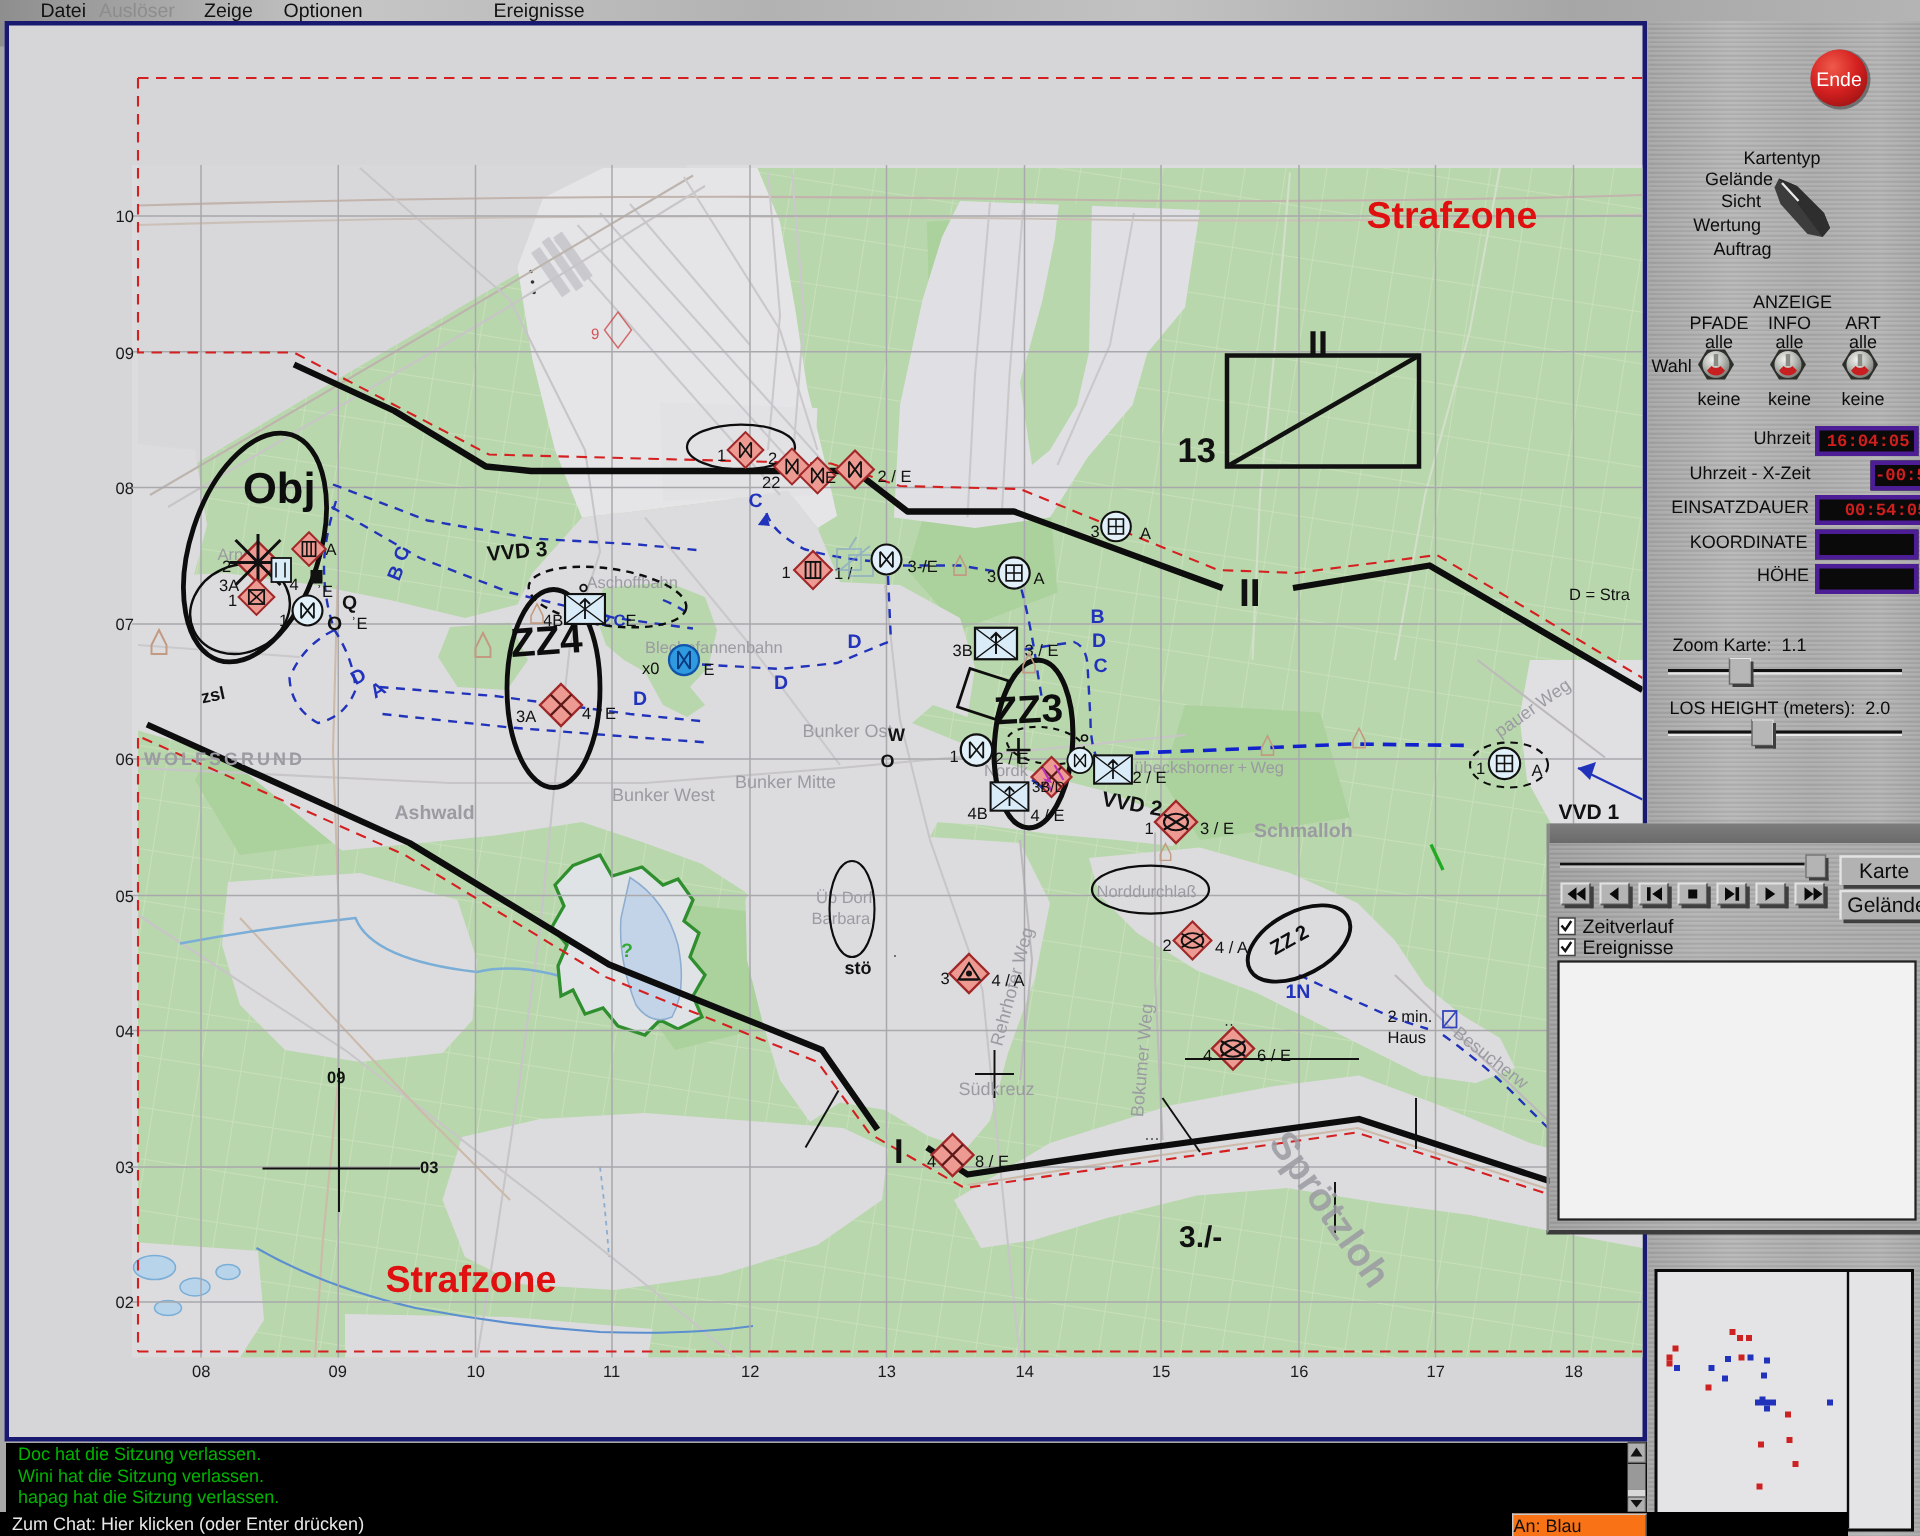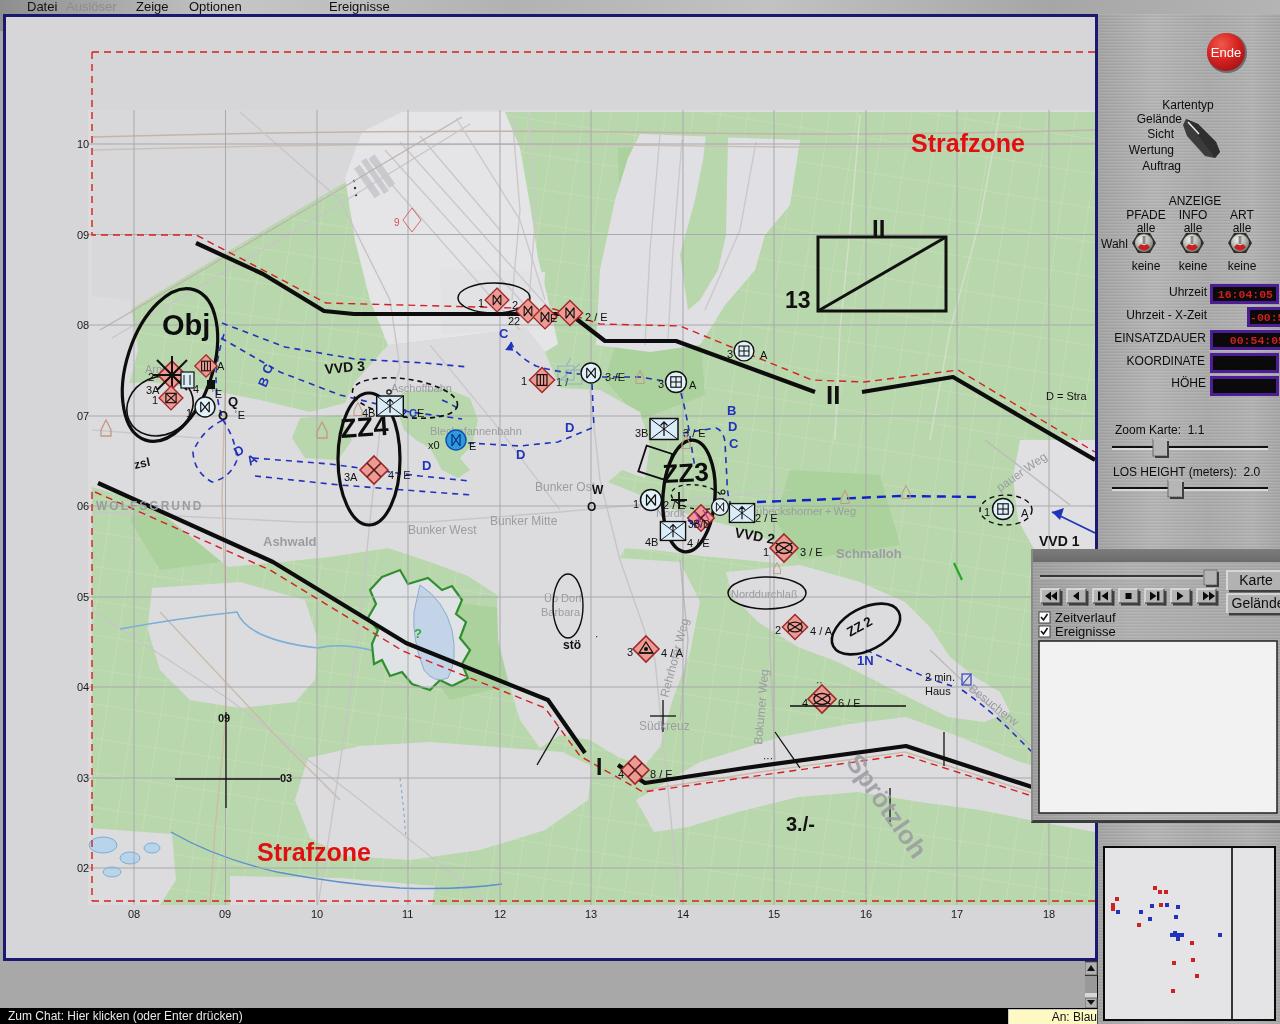--- a/index.html
+++ b/index.html
@@ -22,21 +22,21 @@
   #fpanel{position:absolute;left:1031px;top:549px;width:249px;height:271px;
     background:
      repeating-linear-gradient(180deg, rgba(255,255,255,.09) 0px, rgba(255,255,255,.09) 1px, rgba(0,0,0,.05) 2px, rgba(120,120,120,.04) 3px),
      linear-gradient(90deg,#9e9e9e,#b0b0b0 40%,#a6a6a6);
     border-left:2px solid #8a8a8a;border-bottom:3px solid #3c3c3c;}
   #fpanel .tbar{position:absolute;left:0;top:0;width:249px;height:13px;
     background:linear-gradient(180deg,#7d7d7d,#6a6a6a);}
   #chat{position:absolute;left:4px;top:962px;width:1081px;height:46px;
     background:#000;color:#00b400;font-size:12px;}
   #chat div{margin-left:8px;line-height:14.5px;}
-  #statusbar{position:absolute;left:0px;top:1008px;width:1097px;height:16px;
+  #statusbar{position:absolute;left:0px;top:1008px;width:1232px;height:16px;
     background:#000;}
   #statusbar .txt{position:absolute;left:8px;top:1px;color:#e8e8e8;font-size:12px;}
   svg{position:absolute;}
   svg text{font-family:"Liberation Sans",sans-serif;}
 </style>
 </head>
 <body>
 <div id="root" class="metal">
 
   <div id="menubar">
@@ -714,18 +714,23 @@
   <svg id="sbsvg2" style="left:1085px;top:961px;" width="13" height="48" viewBox="1085 961 13 48">
     <rect x="1085" y="961" width="13" height="48" fill="#0a0a0a"></rect>
     <rect x="1085" y="962" width="12" height="13" fill="#b0b0b0" stroke="#666" stroke-width="1"></rect>
     <path d="M1091,965 l4,6 h-8 z" fill="#111"></path>
     <rect x="1085" y="976" width="12" height="17" fill="#999"></rect>
     <rect x="1085" y="993" width="12" height="5" fill="#d8d8d8"></rect>
     <rect x="1085" y="998" width="12" height="10" fill="#b0b0b0" stroke="#666" stroke-width="1"></rect>
     <path d="M1091,1005 l4,-5 h-8 z" fill="#111"></path>
   </svg>
 
+  <div id="chat">
+    <div>Doc hat die Sitzung verlassen.</div>
+    <div>Wini hat die Sitzung verlassen.</div>
+    <div>hapag hat die Sitzung verlassen.</div>
+  </div>
   <svg id="sbsvg" style="left:1085px;top:961px;" width="13" height="48" viewBox="1085 961 13 48"></svg>
   <div id="statusbar">
       <span class="txt">Zum Chat: Hier klicken (oder Enter drücken)</span>
-    <div style="position:absolute;left:1008px;top:1px;width:88px;height:14px;background:#fef9c3;border-top:1px solid #c8c8c8;border-left:1px solid #c8c8c8;border-right:1px solid #4a4a4a;border-bottom:1px solid #4a4a4a;color:#111;font-size:12px;text-align:right;line-height:14px;">An: Blau</div>
+    <div style="position:absolute;left:1008px;top:1px;width:88px;height:14px;background:#f97316;border-top:1px solid #c8c8c8;border-left:1px solid #c8c8c8;border-right:1px solid #4a4a4a;border-bottom:1px solid #4a4a4a;color:#111;font-size:12px;text-align:left;line-height:14px;">An: Blau</div>
   </div>
 </div>
 
 </body></html>

